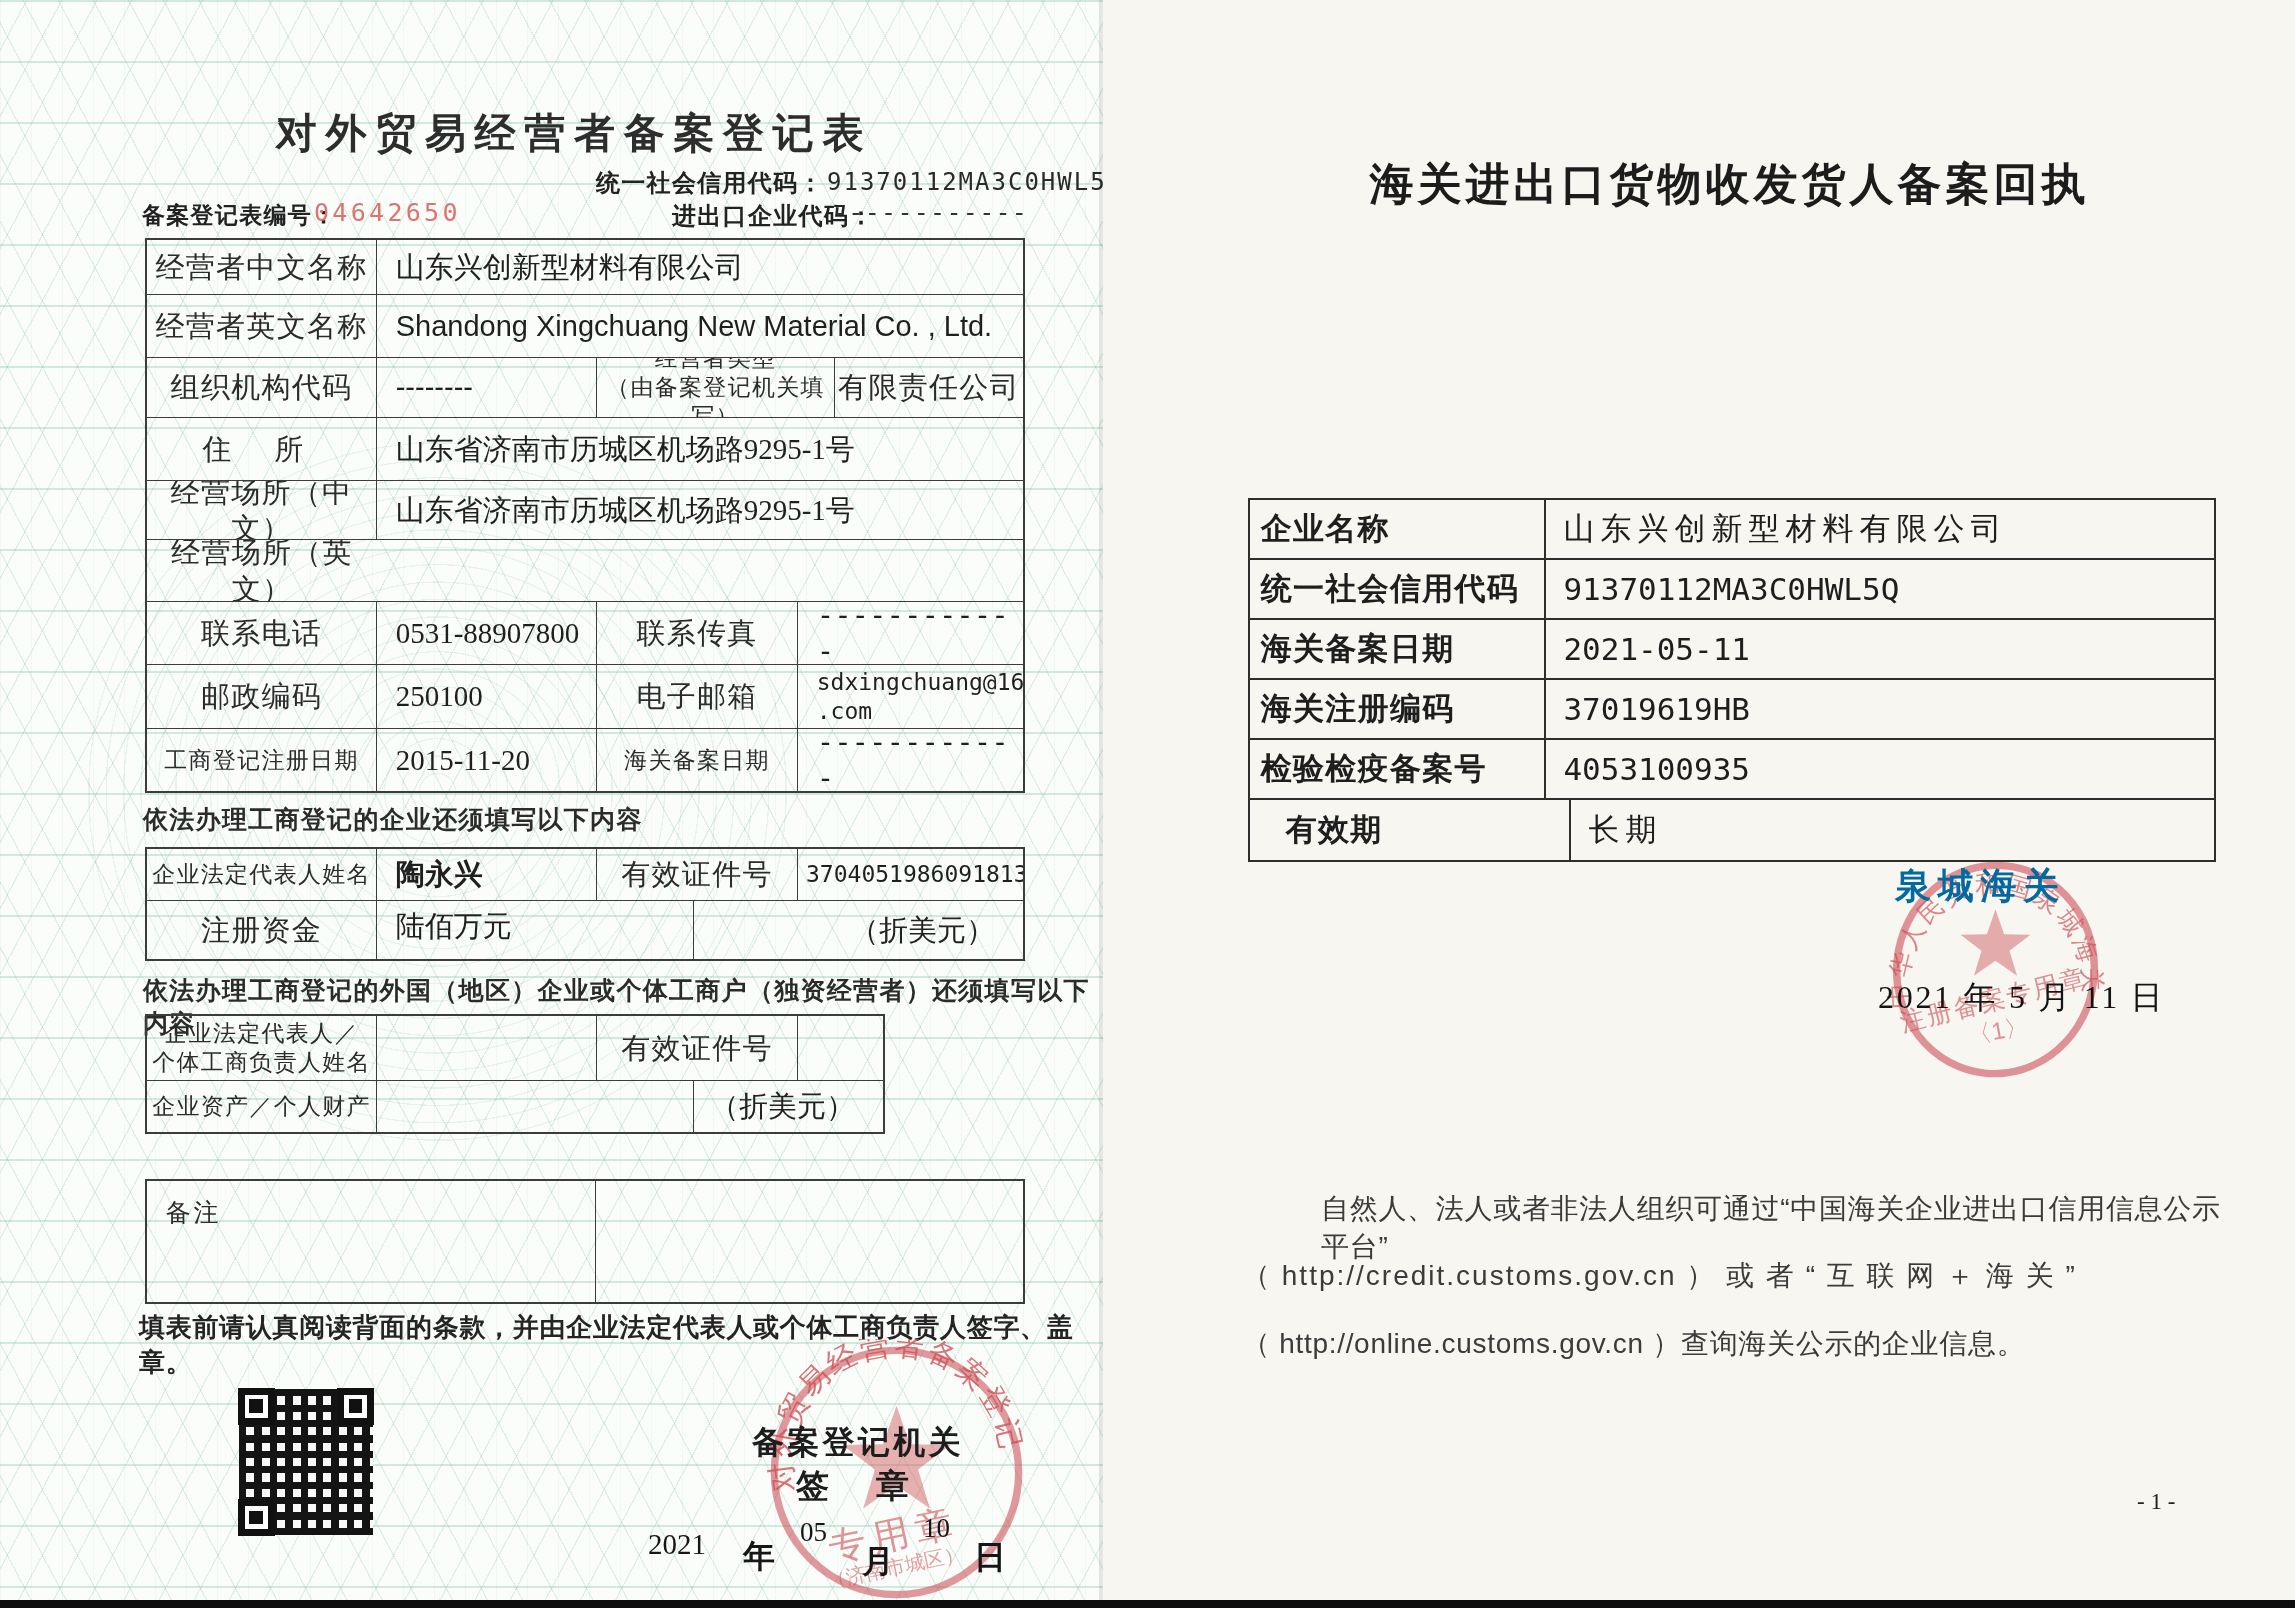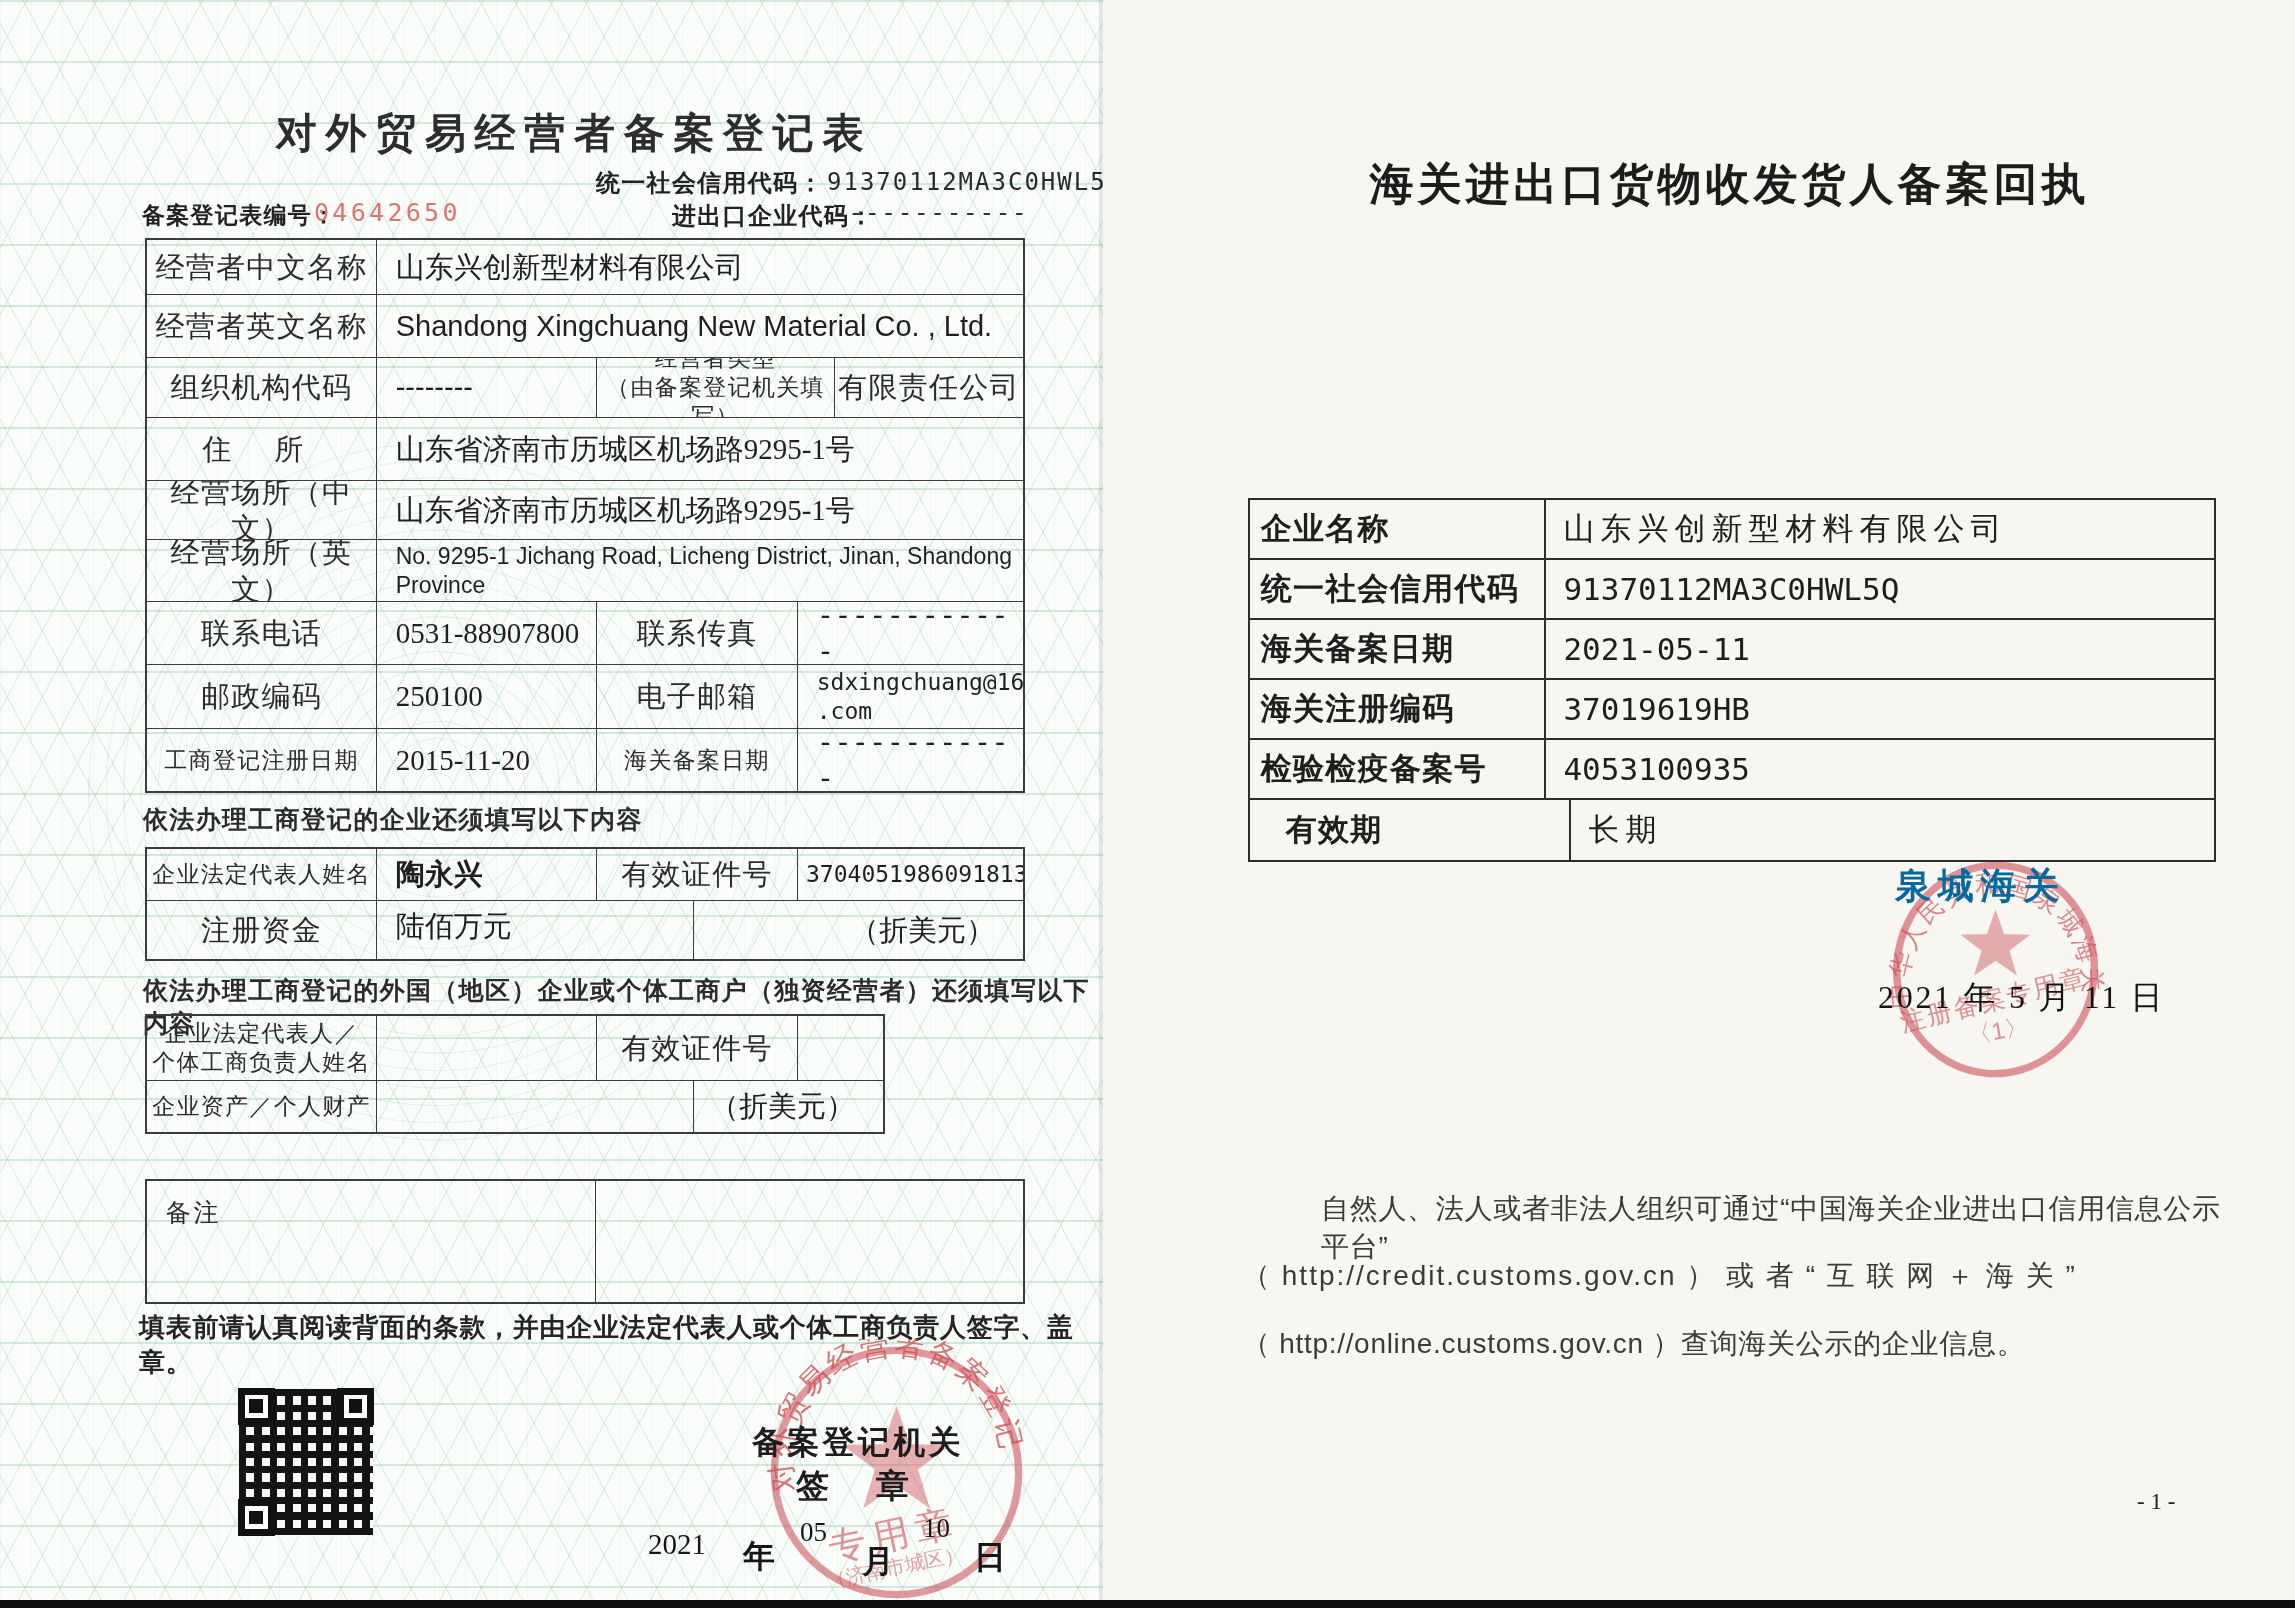--- a/index.html
+++ b/index.html
@@ -141,21 +141,20 @@
       <div class="t-row" style="height:63px">
         <div class="cell lbl w344" style="letter-spacing:17.4px">住  所</div>
         <div class="cell val flex1 serifv">山东省济南市历城区机场路9295-1号</div>
       </div>
       <div class="t-row" style="height:59px">
         <div class="cell lbl w344">经营场所（中文）</div>
         <div class="cell val flex1 serifv">山东省济南市历城区机场路9295-1号</div>
       </div>
       <div class="t-row" style="height:62px">
         <div class="cell lbl w344">经营场所（英文）</div>
-        <div class="cell val flex1" style="font-size:23px">No. 9295-1 Jichang Road, Licheng District, Jinan, Shandong Province</div>
       </div>
       <div class="t-row" style="height:63px">
         <div class="cell lbl w344">联系电话</div>
         <div class="cell val w329 serifv">0531-88907800</div>
         <div class="cell lbl w301">联系传真</div>
         <div class="cell val flex1 mono">------------</div>
       </div>
       <div class="t-row" style="height:64px">
         <div class="cell lbl w344">邮政编码</div>
         <div class="cell val w329 serifv">250100</div>

